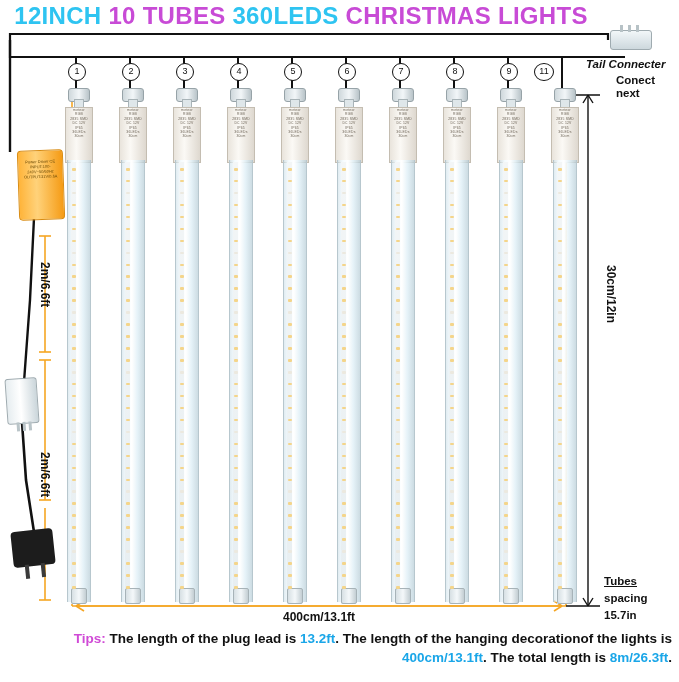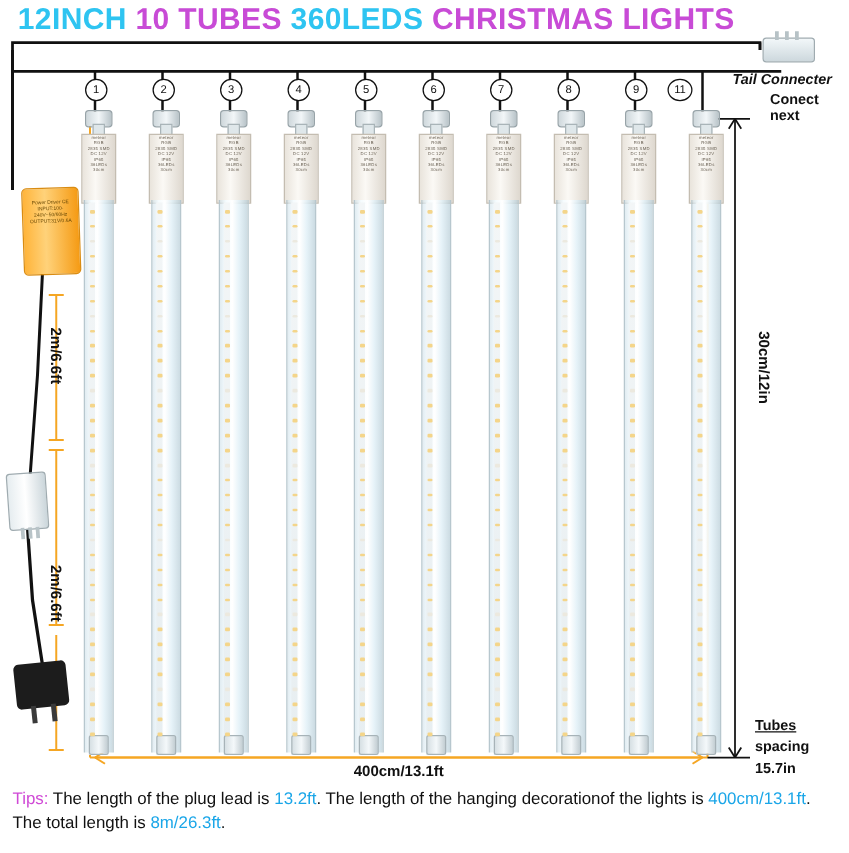--- a/index.html
+++ b/index.html
@@ -97,21 +97,21 @@
 
   
   .calloutText{position:absolute;color:#111;font-size:11.5px;line-height:13px;font-weight:bold;}
   .dimText{position:absolute;color:#111;font-size:12px;font-weight:bold;}
   .dimTextOrange{position:absolute;color:#111;font-size:12px;font-weight:bold;}
   .vertical{writing-mode:vertical-rl;text-orientation:mixed;}
 
   
   .tips{
     position:absolute;left:10px;top:629px;width:662px;
-    font-size:13.5px;line-height:19px;font-weight:normal;color:#111;
+    font-size:13.5px;line-height:19px;font-weight:bold;color:#111;text-align:right;
   }
   .tips .kw{color:#1aa6e8;}
   .tips .lead{color:#d04ad6;}
 </style>
 </head>
 <body>
 
 <div id="stage">
 
   <div class="title">

